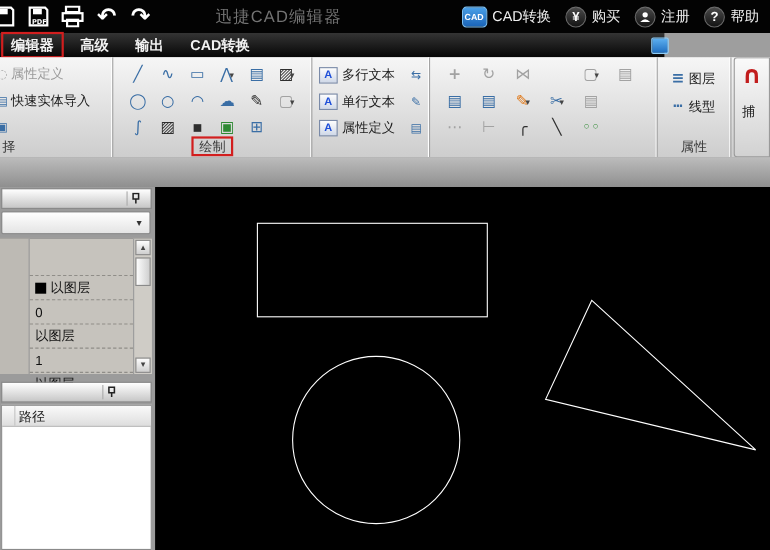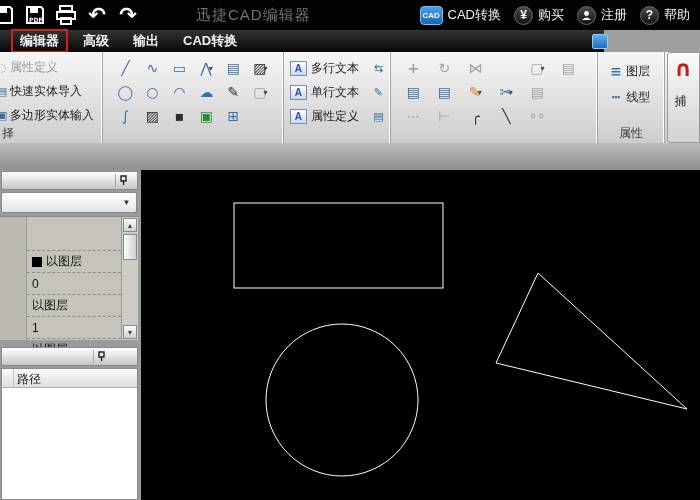--- a/index.html
+++ b/index.html
@@ -11,21 +11,21 @@
   .tb-left { position:absolute; left:-7px; top:3px; display:flex; align-items:center; gap:9px; }
   .tb-ic { width:22px; height:24px; display:flex; align-items:center; justify-content:center; }
   .tb-arrow { color:#fff; font-size:21px; font-weight:bold; font-family:"DejaVu Sans",sans-serif; line-height:22px; }
   .tb-title { position:absolute; left:196px; top:6px; color:#737373; font-size:15px; letter-spacing:1px; }
   .tb-right { position:absolute; right:10px; top:0; height:30px; display:flex; align-items:center; gap:13px; }
   .tb-act { display:flex; align-items:center; gap:5px; color:#f0f0f0; font-size:13px; cursor:default; }
   .cad-badge { width:23px; height:19px; background:linear-gradient(#4aa0e8,#1a64b8); border-radius:4px; color:#fff; font-size:8px; font-weight:bold; display:flex; align-items:center; justify-content:center; border:1px solid #7cc0f4; }
   .circ-ic { width:19px; height:19px; border-radius:50%; background:linear-gradient(#4a4a4a,#141414); border:1px solid #6a6a6a; color:#fff; font-size:12px; font-weight:bold; display:flex; align-items:center; justify-content:center; }
 
   
-  .menubar { position:absolute; left:0; top:30px; width:604px; height:22px; background:linear-gradient(#343434,#060606); display:flex; align-items:center;padding-left:10px; }
+  .menubar { position:absolute; left:0; top:30px; width:604px; height:22px; background:linear-gradient(#343434,#060606); display:flex; align-items:center; }
   .menu-item { color:#f2f2f2; font-size:13px; font-weight:bold; padding:1px 9px; margin:0 3px; }
   .menu-item.hl { border:2px solid #d21e1e; margin-left:1px; padding:1px 7px; }
   .mb-cut-icon { position:absolute; right:-4px; top:4px; width:16px; height:15px; background:linear-gradient(#5db0f0,#1f6ec0); border-radius:2px; border:1px solid #8ecdf8; }
 
   
   .ribbon { position:absolute; left:0; top:52px; width:700px; height:91px; background:linear-gradient(#f6f6f6,#cdcdcd); display:flex; overflow:hidden; }
   .rgroup { position:relative; height:91px; border-right:1px solid #a3a3a3; box-shadow:inset -1px 0 0 #ffffff; }
   .rlabel { position:absolute; bottom:1px; left:0; right:0; text-align:center; font-size:12px; color:#3a3a3a; }
   .rlabel-box { display:inline-block; border:2px solid #d21e1e; padding:0 5px; line-height:14px; }
   .ic { display:inline-flex; width:24px; height:22px; align-items:center; justify-content:center; font-size:14px; font-family:"DejaVu Sans",sans-serif; }
@@ -167,21 +167,20 @@
         <div class="sel-item dis">
           <span class="ic ic-grey">◌</span>
           <span>属性定义</span>
         </div>
         <div class="sel-item">
           <span class="ic ic-blue">▤</span>
           <span>快速实体导入</span>
         </div>
         <div class="sel-item">
           <span class="ic ic-blue">▣</span>
-          <span>多边形实体输入</span>
         </div>
       </div>
       <div class="rlabel">择</div>
     </div>
 
     <div class="rgroup g-draw">
       <div class="grid">
         <span class="ic ic-blue">╱</span>
         <span class="ic ic-blue">∿</span>
         <span class="ic ic-blue">▭</span>
@@ -205,20 +204,21 @@
             <span class="dd">▾</span>
           </span>
 
         <span class="ic ic-blue">∫</span>
         <span class="ic ic-dark">▨</span>
         <span class="ic ic-dark">▪</span>
         <span class="ic ic-green">▣</span>
         <span class="ic ic-blue">⊞</span>
         <span class="ic"></span>
       </div>
+      <div class="rlabel"><span class="rlabel-box">绘制</span></div>
     </div>
 
     <div class="rgroup g-text">
       <div class="grid-wrap" style="padding-top:4px;">
         <div class="txt-row">
           <span class="abox">A</span>
           <span>多行文本</span>
           <span class="ic ic-blue tail" style="width:16px;font-size:11px;">⇆</span>
         </div>
         <div class="txt-row">

